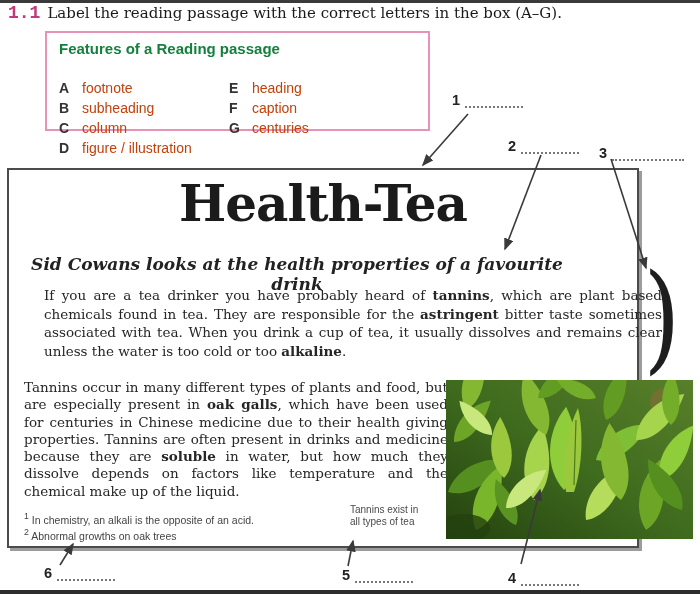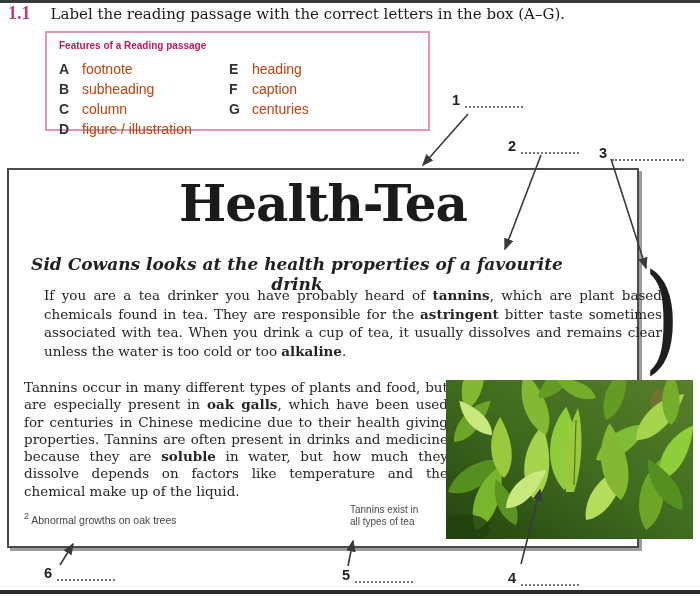--- a/index.html
+++ b/index.html
@@ -2,27 +2,27 @@
 <html><head>
 <meta charset="utf-8">
 <style>
   html,body{margin:0;padding:0;background:#fff;}
   .page{position:relative;width:700px;height:596px;background:#ffffff;overflow:hidden;
         font-family:"DejaVu Serif",serif;}
   .top-rule{position:absolute;left:0;top:0;width:700px;height:3px;background:#3a3a3a;}
   .bottom-rule{position:absolute;left:0;top:590px;width:700px;height:4px;background:#2c2c2c;}
 
   .header{position:absolute;left:8px;top:3px;display:flex;align-items:baseline;}
-  .exnum{color:#c13a7a;font-family:Liberation Serif, serif;font-weight:bold;font-size:18px;}
-  .instruction{font-size:15px;color:#1a1a1a;margin-left:20px;}
+  .exnum{color:#c13a7a;font-family:Liberation Mono, monospace;font-weight:bold;font-size:18px;}
+  .instruction{font-size:15px;color:#1a1a1a;margin-left:7px;}
 
   .features-box{position:absolute;left:45px;top:31px;width:385px;height:100px;
       border:2px solid #e792b8;background:#fff;box-sizing:border-box;padding:7px 0 0 12px;
       font-family:"Liberation Sans",sans-serif;}
-  .fb-title{font-weight:bold;font-size:10px;color:#be185d;margin-bottom:8px;}
+  .fb-title{font-weight:bold;font-size:15px;color:#15803d;margin-bottom:21px;}
   .fb-cols{display:flex;}
   .fb-col{display:flex;flex-direction:column;}
   .fb-col.left{width:170px;}
   .fb-row{display:flex;font-size:14px;line-height:20px;}
   .fb-letter{font-weight:bold;color:#333;width:23px;flex:none;}
   .fb-label{color:#c2410c;}
 
   .marker{position:absolute;display:flex;align-items:flex-end;
       font-family:"Liberation Sans",sans-serif;font-weight:bold;font-size:14.5px;color:#222;}
   .marker .dots{width:58px;height:13px;border-bottom:2px dotted #777;margin-left:5px;}
@@ -168,20 +168,21 @@
       <use href="#lf" transform="translate(60,128) rotate(-30) scale(1.0)" fill="#c8e87e"></use>
       <ellipse cx="18" cy="148" rx="26" ry="14" fill="#23410f" opacity="0.8"></ellipse>
     </svg>
 
     <div class="caption">
       <span>Tannins exist in</span><br>
       <span>all types of tea</span>
     </div>
 
     <div class="footnotes">
+      <div><sup>1</sup> <span>In chemistry, an alkali is the opposite of an acid.</span></div>
       <div><sup>2</sup> <span>Abnormal growths on oak trees</span></div>
     </div>
   </div>
 
   <svg class="arrows" viewBox="0 0 700 596">
     <defs>
       <marker id="ah" markerWidth="9" markerHeight="8" refX="6.5" refY="3" orient="auto">
         <path d="M0,0 L7.5,3 L0,6 Z" fill="#3a3a3a"></path>
       </marker>
     </defs>

